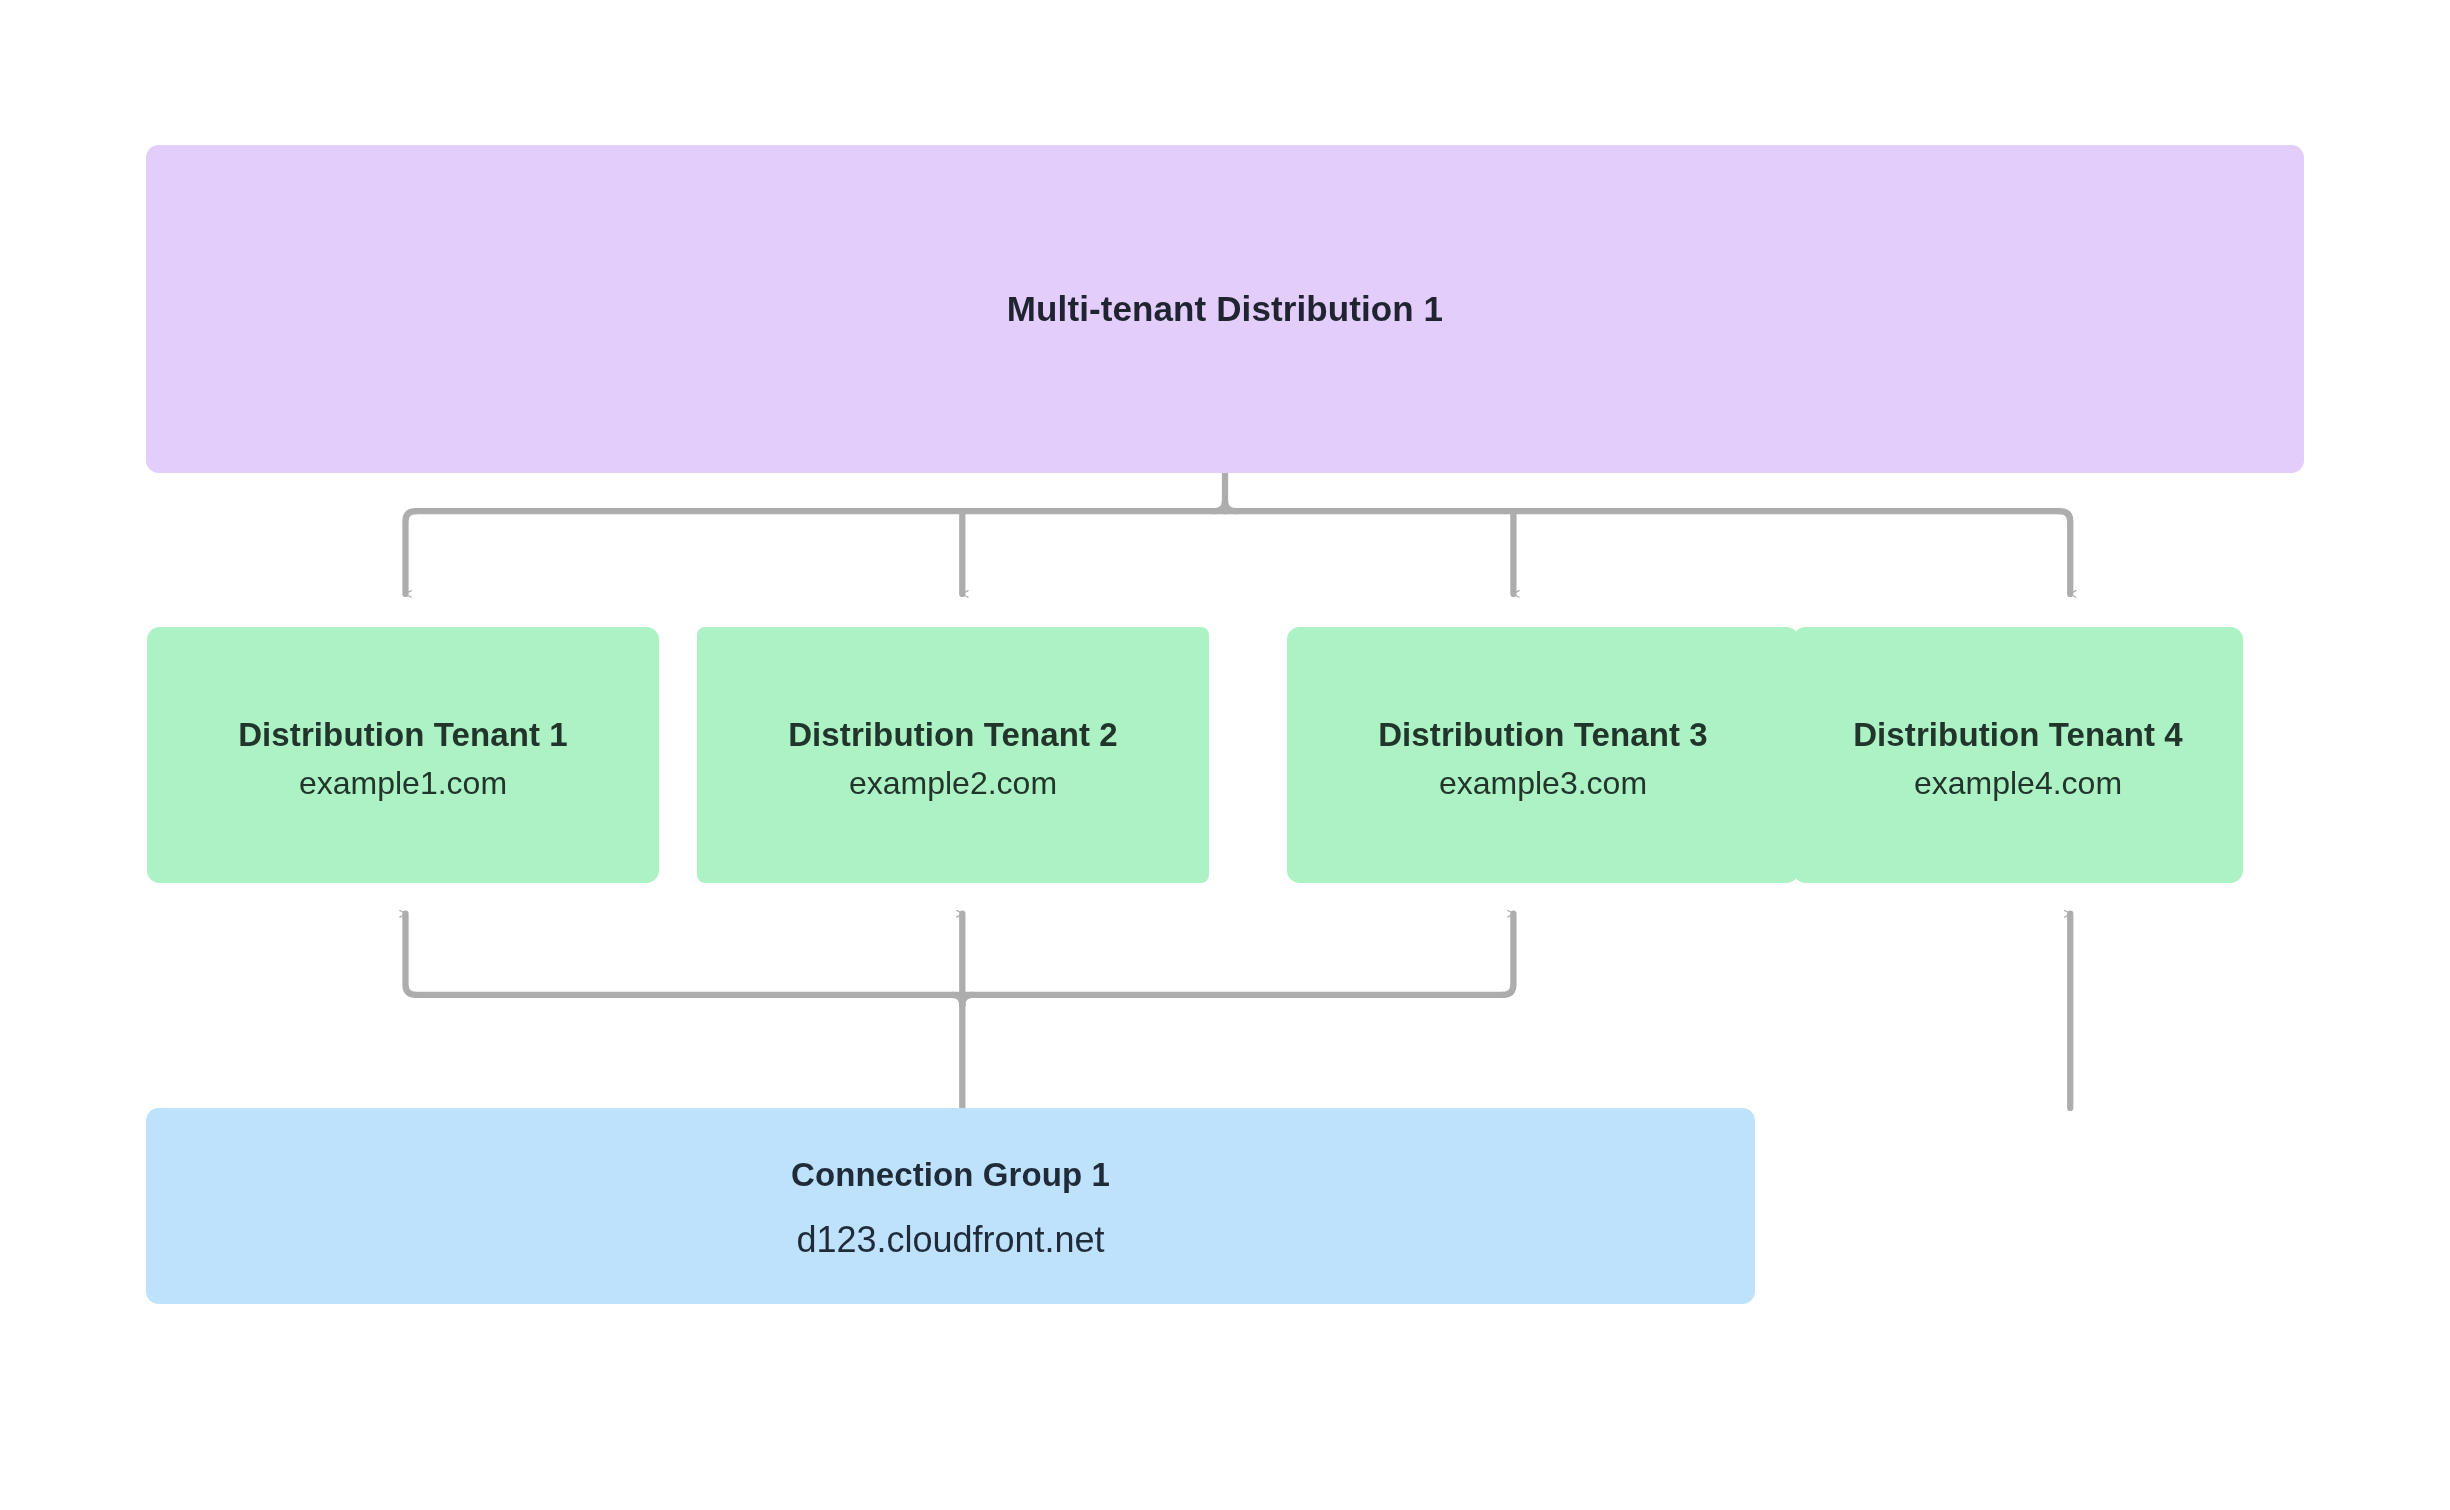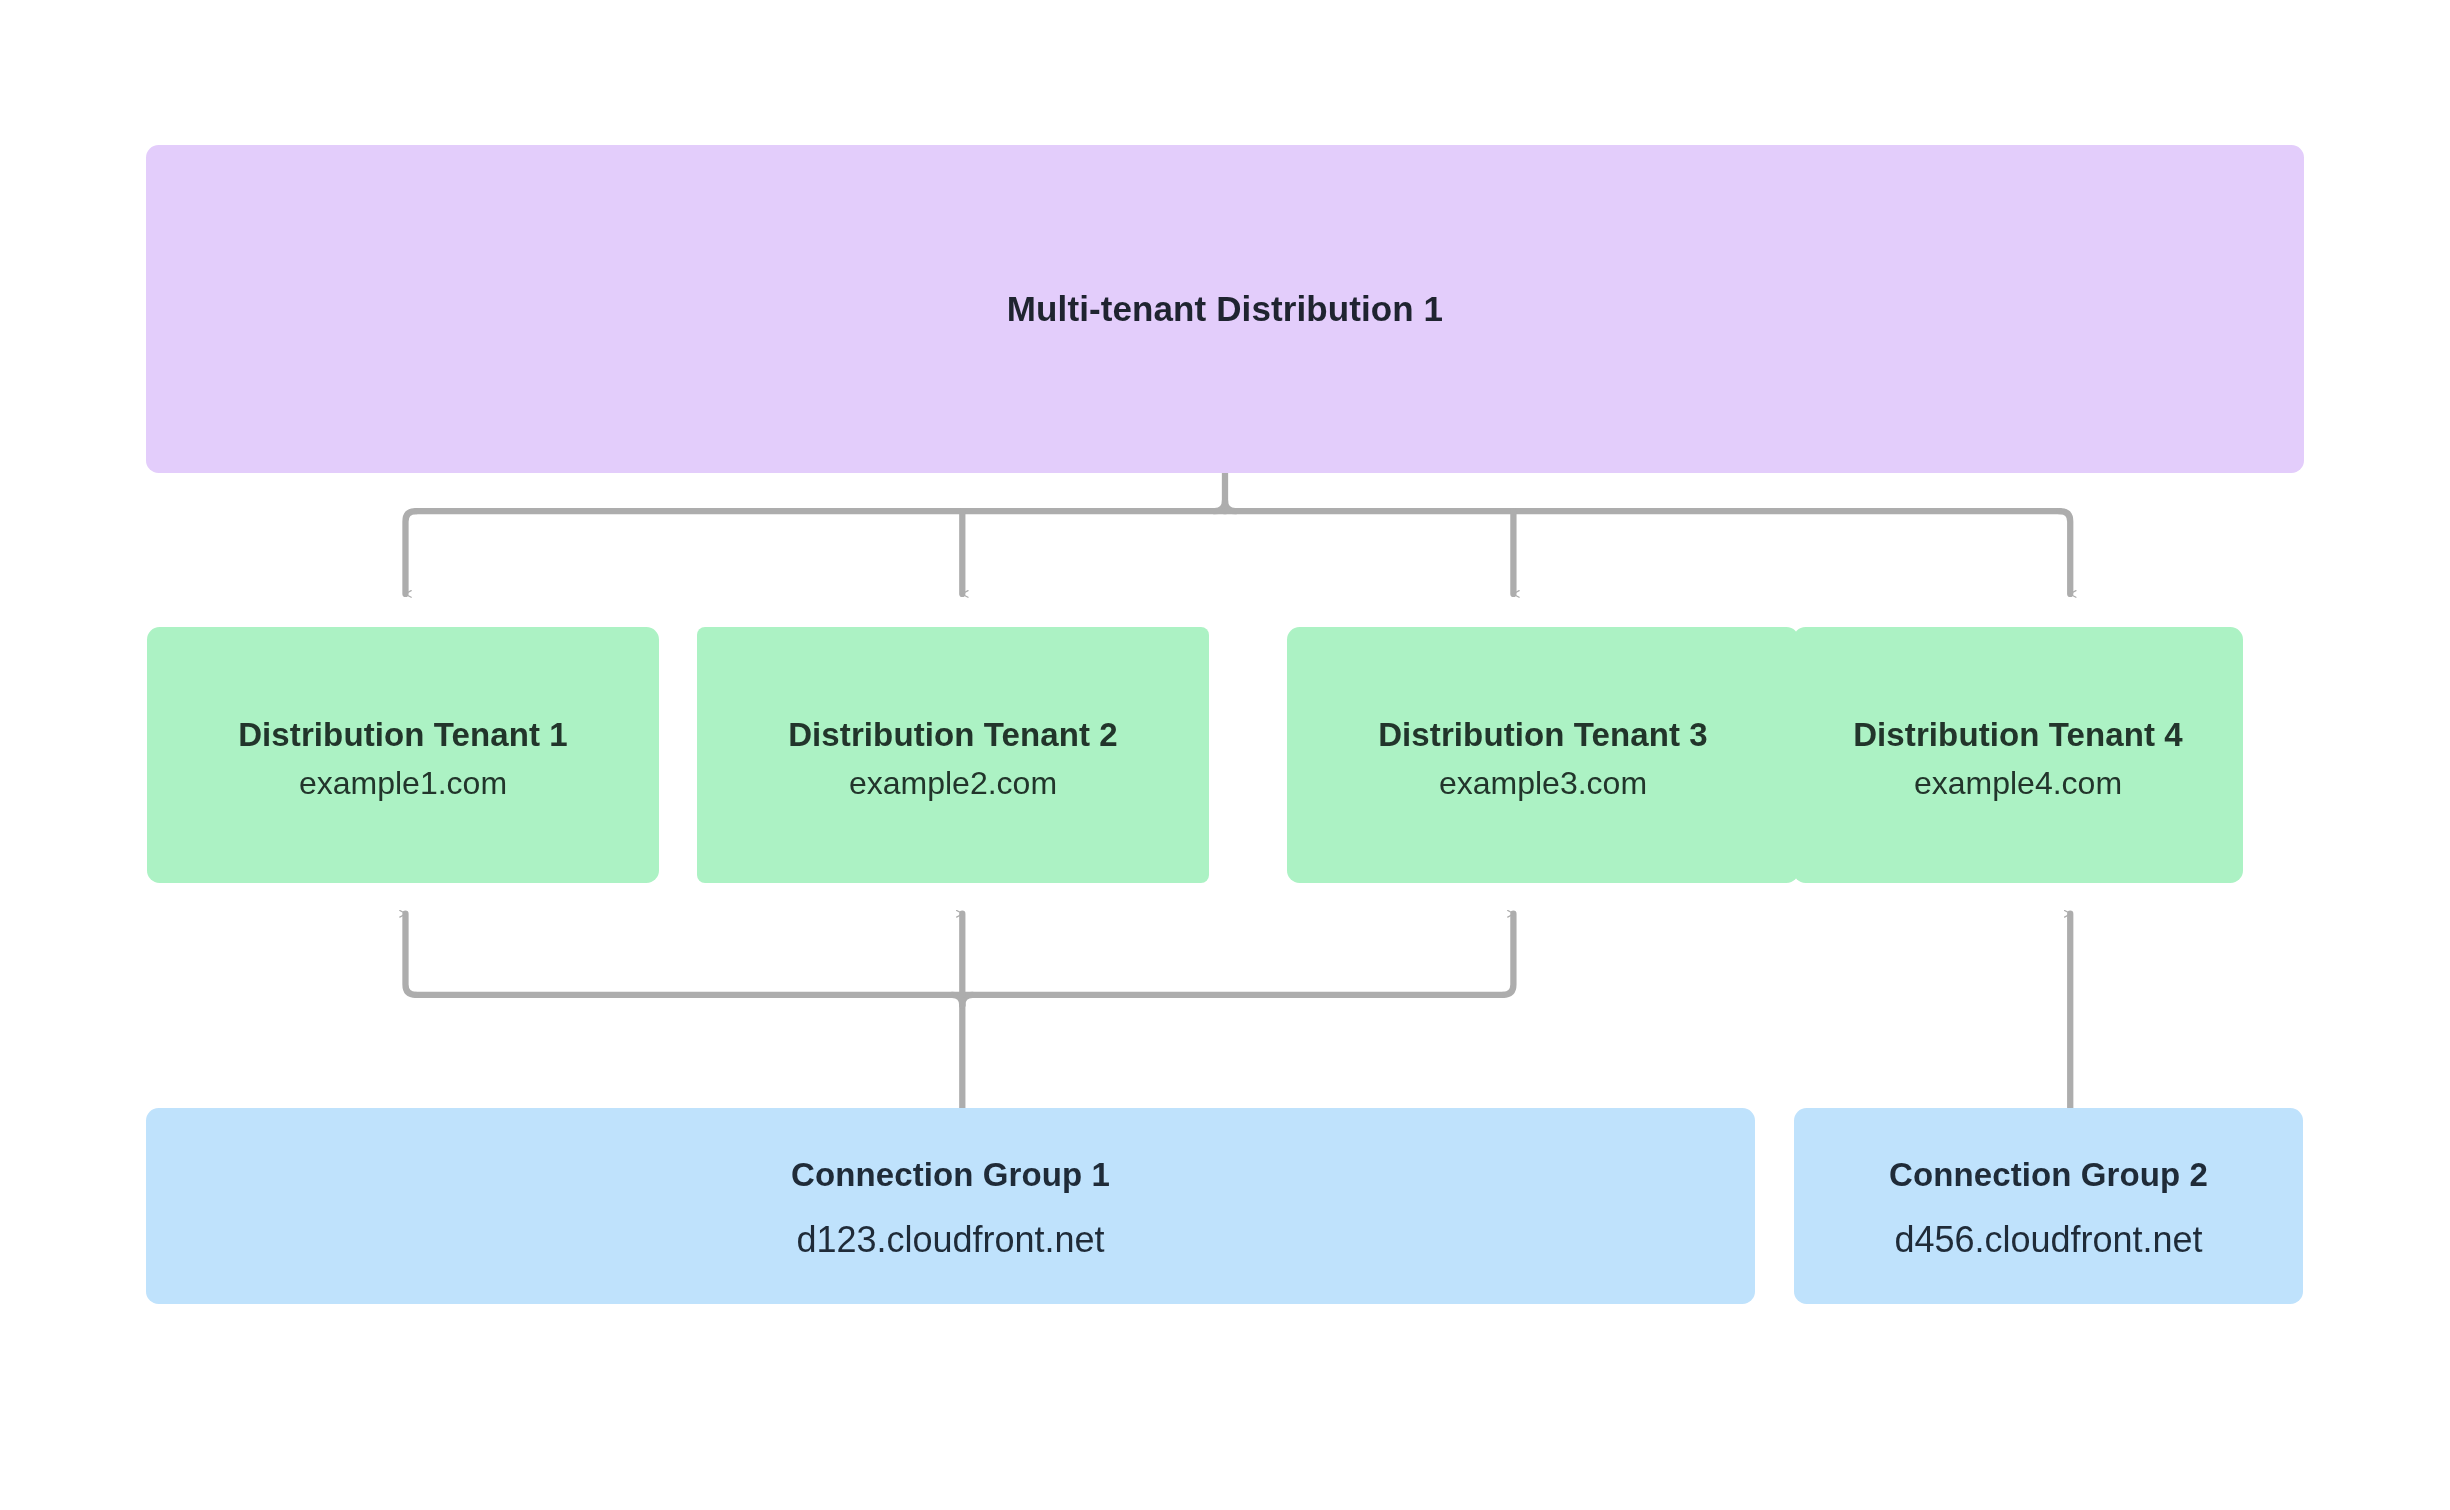--- a/index.html
+++ b/index.html
@@ -176,19 +176,15 @@
   <div id="tenant-node-3" class="node tenant-node">
     <div class="node-title">Distribution Tenant 4</div>
     <div class="node-subtitle">example4.com</div>
   </div>
 
   <div id="connection-group-node-0" class="node connection-group-node">
     <div class="node-title">Connection Group 1</div>
     <div class="node-subtitle">d123.cloudfront.net</div>
   </div>
 
-  <div id="connection-group-node-1" class="node connection-group-node">
-    <div class="node-title">Connection Group 2</div>
-    <div class="node-subtitle">d456.cloudfront.net</div>
-  </div>
 
 </div>
 
 
 </body></html>

